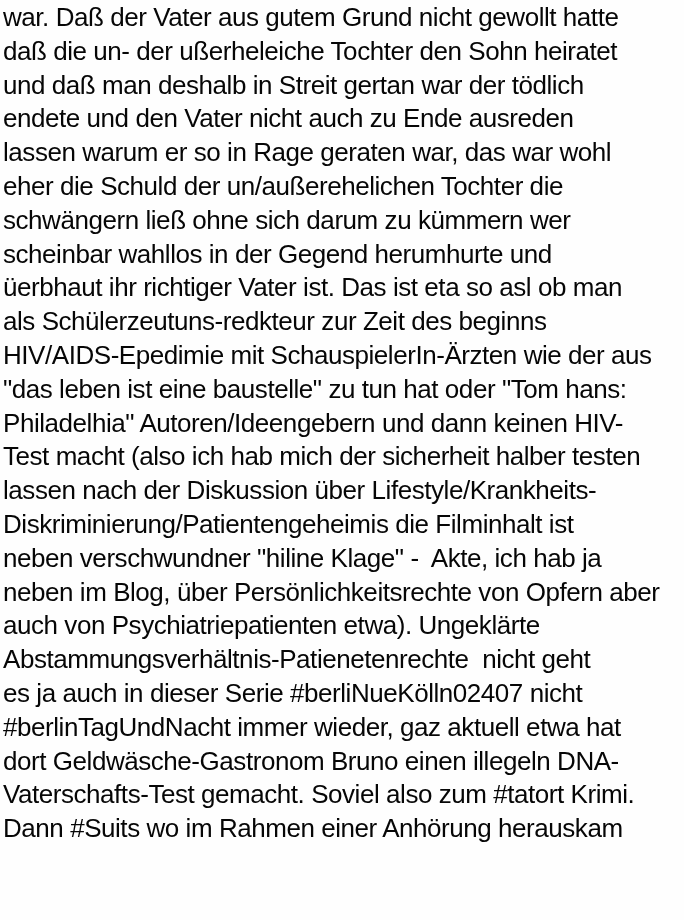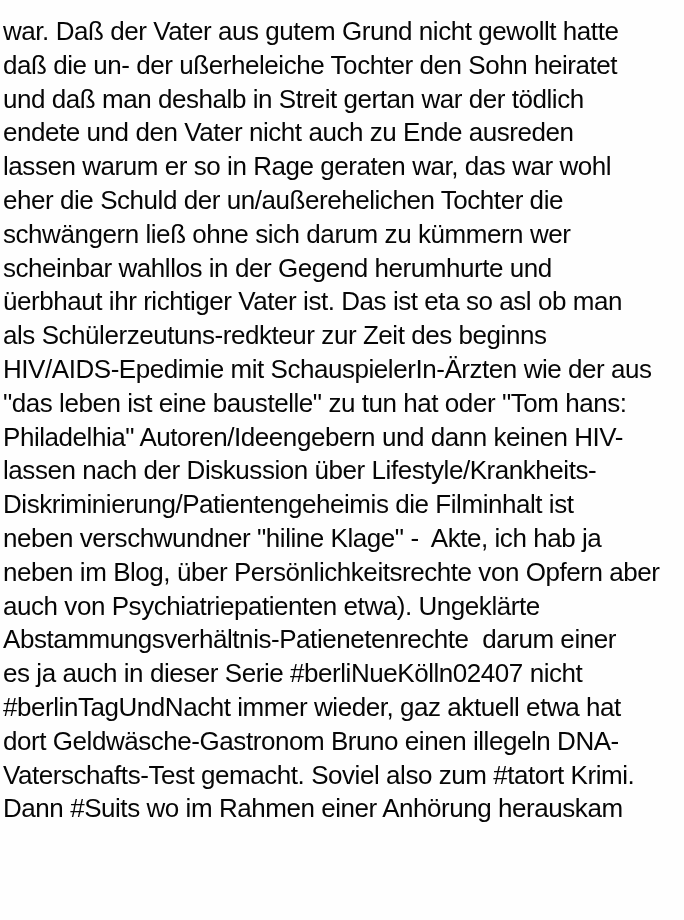--- a/index.html
+++ b/index.html
@@ -7,21 +7,21 @@
     padding: 0;
     background: #fefefe;
     width: 684px;
     height: 920px;
     overflow: hidden;
   }
   .text-page {
     box-sizing: border-box;
     width: 684px;
     height: 920px;
-    padding: 15px 0 0 3px;
+    padding: 1px 0 0 3px;
     background: #fefefe;
   }
   .text-line {
     font-family: "Liberation Sans", "DejaVu Sans", sans-serif;
     font-size: 26px;
     line-height: 33.8px;
     letter-spacing: -0.45px;
     color: #060606;
     white-space: pre;
     font-weight: 400;
@@ -37,24 +37,25 @@
     <div class="text-line">endete und den Vater nicht auch zu Ende ausreden</div>
     <div class="text-line">lassen warum er so in Rage geraten war, das war wohl</div>
     <div class="text-line">eher die Schuld der un/außerehelichen Tochter die</div>
     <div class="text-line">schwängern ließ ohne sich darum zu kümmern wer</div>
     <div class="text-line">scheinbar wahllos in der Gegend herumhurte und</div>
     <div class="text-line">üerbhaut ihr richtiger Vater ist. Das ist eta so asl ob man</div>
     <div class="text-line">als Schülerzeutuns-redkteur zur Zeit des beginns</div>
     <div class="text-line">HIV/AIDS-Epedimie mit SchauspielerIn-Ärzten wie der aus</div>
     <div class="text-line">"das leben ist eine baustelle" zu tun hat oder "Tom hans:</div>
     <div class="text-line">Philadelhia" Autoren/Ideengebern und dann keinen HIV-</div>
+    <div class="text-line">Test macht (also ich hab mich der sicherheit halber testen</div>
     <div class="text-line">lassen nach der Diskussion über Lifestyle/Krankheits-</div>
     <div class="text-line">Diskriminierung/Patientengeheimis die Filminhalt ist</div>
     <div class="text-line">neben verschwundner "hiline Klage" -  Akte, ich hab ja</div>
     <div class="text-line">neben im Blog, über Persönlichkeitsrechte von Opfern aber</div>
     <div class="text-line">auch von Psychiatriepatienten etwa). Ungeklärte</div>
-    <div class="text-line">Abstammungsverhältnis-Patienetenrechte  darum einer</div>
+    <div class="text-line">Abstammungsverhältnis-Patienetenrechte  nicht geht</div>
     <div class="text-line">es ja auch in dieser Serie #berliNueKölln02407 nicht</div>
     <div class="text-line">#berlinTagUndNacht immer wieder, gaz aktuell etwa hat</div>
     <div class="text-line">dort Geldwäsche-Gastronom Bruno einen illegeln DNA-</div>
     <div class="text-line">Vaterschafts-Test gemacht. Soviel also zum #tatort Krimi.</div>
     <div class="text-line">Dann #Suits wo im Rahmen einer Anhörung herauskam</div>
 </main>
 
 </body></html>

